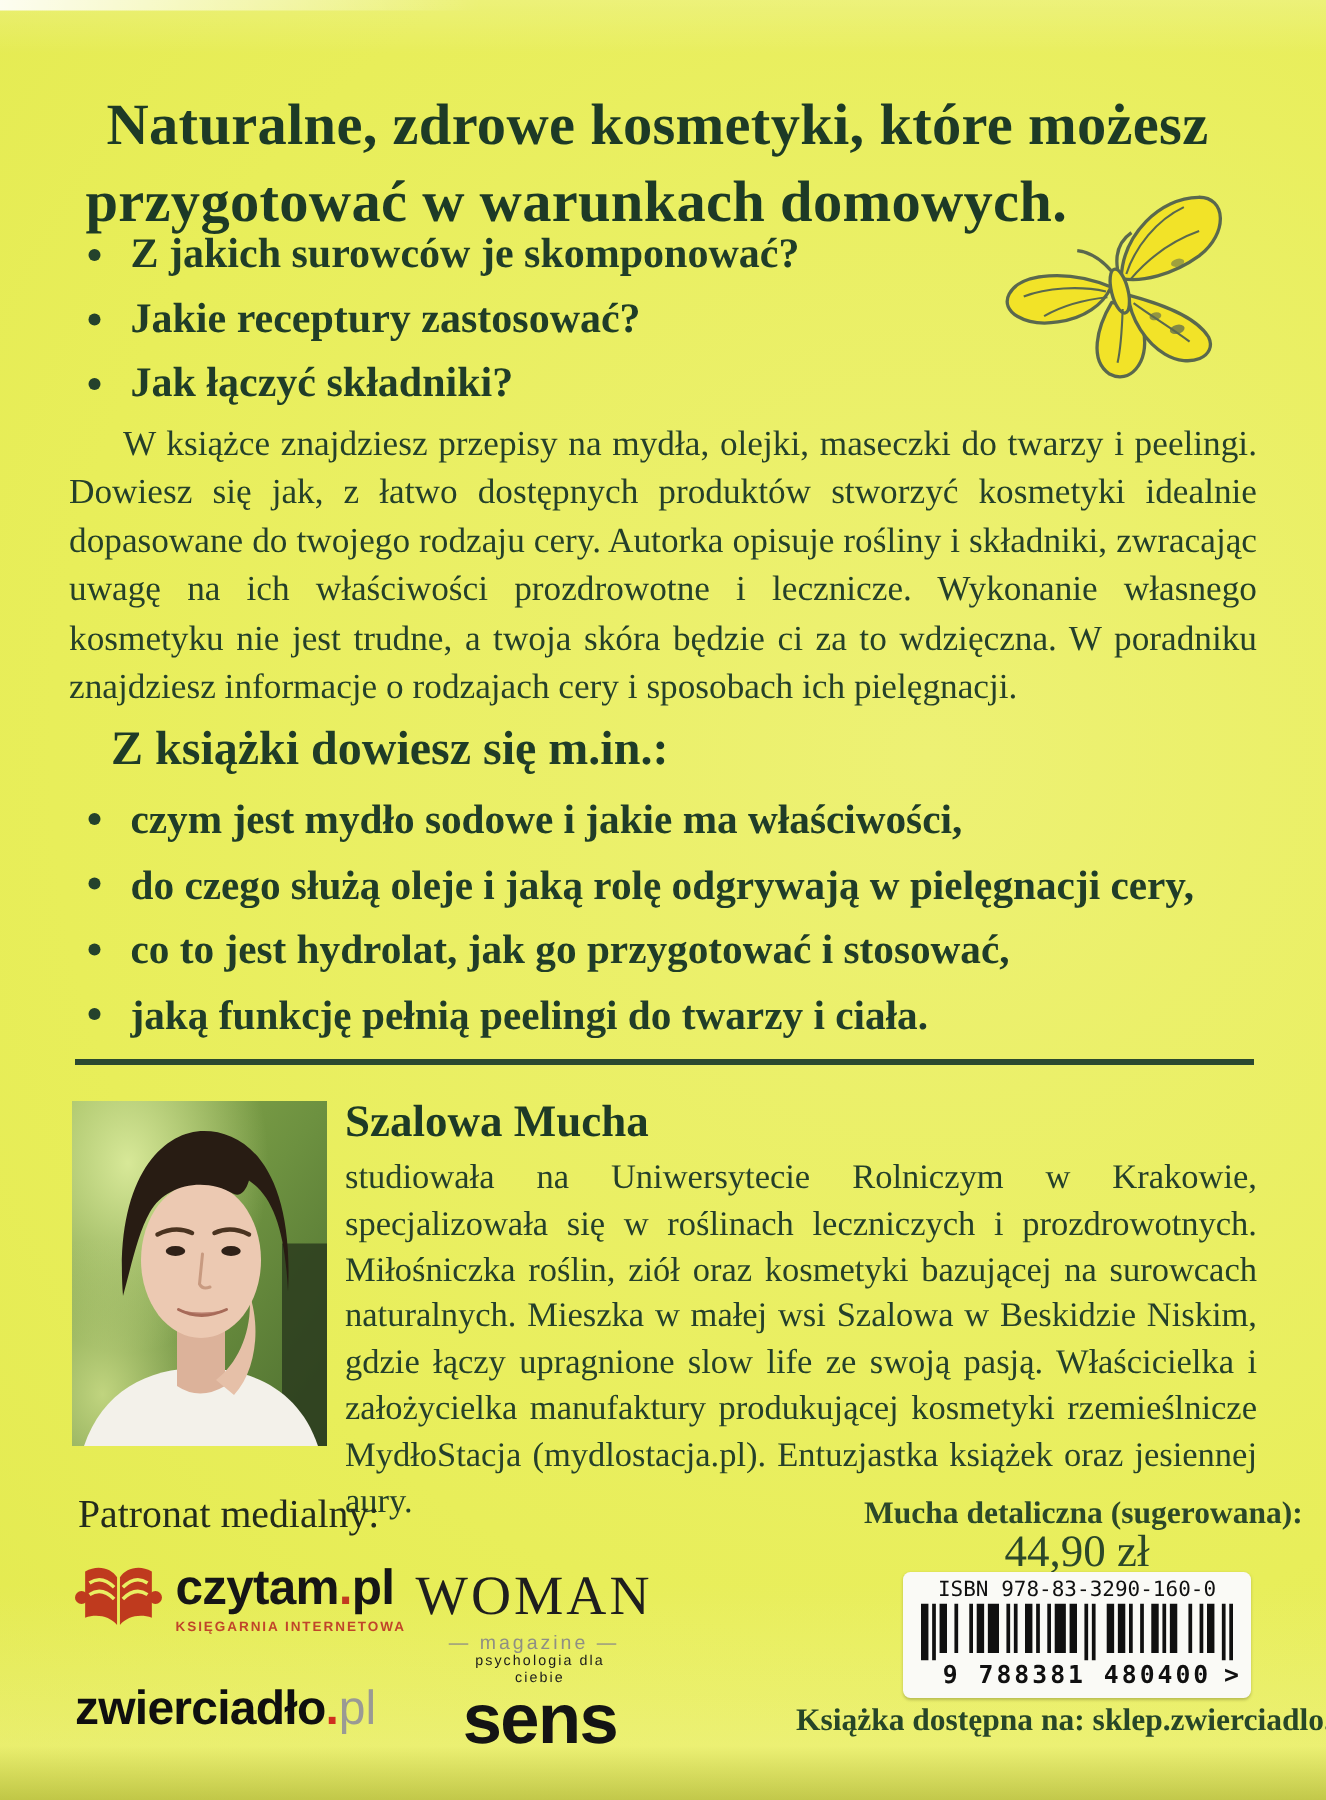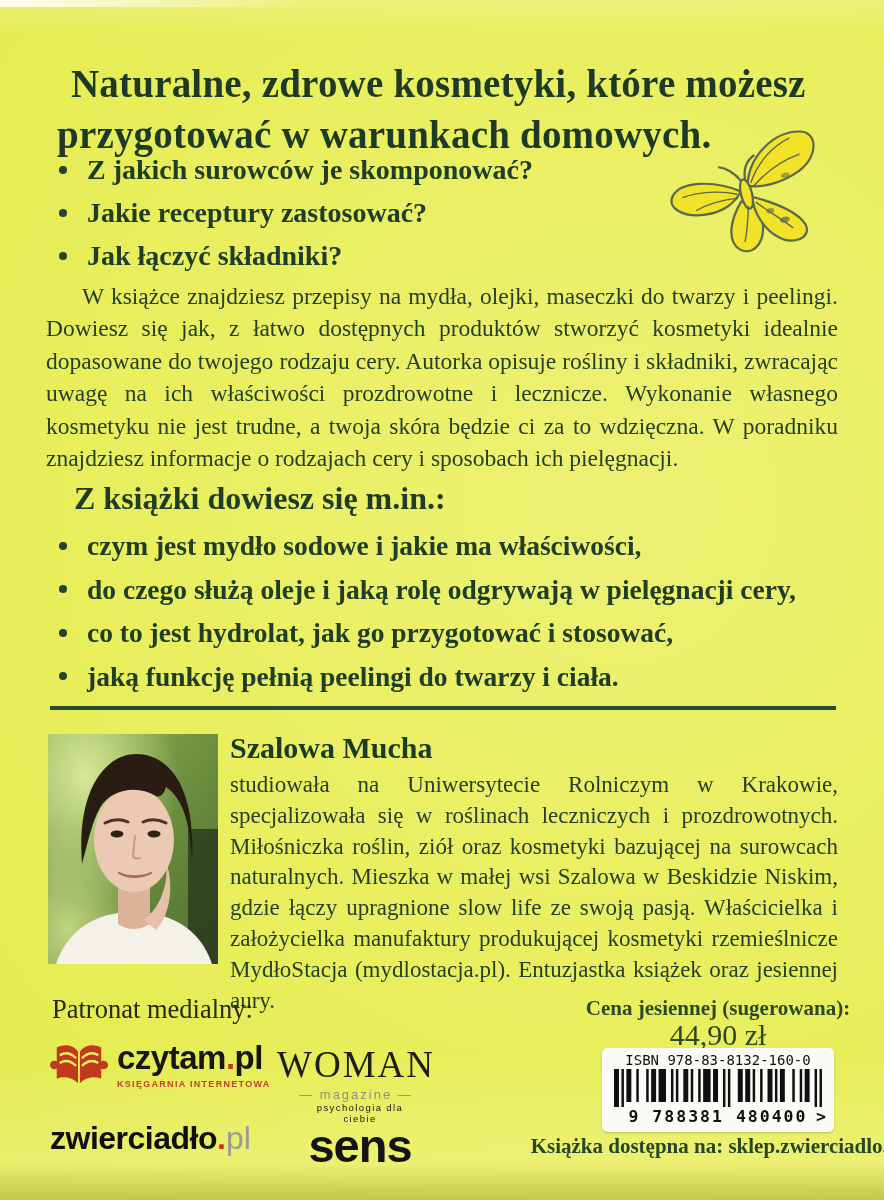--- a/index.html
+++ b/index.html
@@ -198,25 +198,25 @@
 
   <div class="logo zwierciadlo">
     <span class="zw-word">zwierciadło</span><span class="zw-dot">.</span><span class="zw-tld">pl</span>
   </div>
 
   <div class="logo sens">
     <div class="sens-tag">psychologia dla ciebie</div>
     <div class="sens-word">sens</div>
   </div>
 
-  <div class="price-label">Cena jesiennej (sugerowana):</div>
+  <div class="price-label">Mucha detaliczna (sugerowana):</div>
   <div class="price-value">44,90 zł</div>
 
   <div class="barcode">
-    <div class="isbn">ISBN 978-83-8132-160-0</div>
+    <div class="isbn">ISBN 978-83-3290-160-0</div>
     <svg id="bars" class="bars" viewBox="0 0 208 38" preserveAspectRatio="none">
         <rect x="0.00" y="0" width="4.95" height="38" fill="#101010"></rect>
         <rect x="7.43" y="0" width="2.48" height="38" fill="#101010"></rect>
         <rect x="12.38" y="0" width="4.95" height="33" fill="#101010"></rect>
         <rect x="22.29" y="0" width="2.48" height="33" fill="#101010"></rect>
         <rect x="32.19" y="0" width="2.48" height="33" fill="#101010"></rect>
         <rect x="37.14" y="0" width="4.95" height="33" fill="#101010"></rect>
         <rect x="44.57" y="0" width="7.43" height="33" fill="#101010"></rect>
         <rect x="56.95" y="0" width="2.48" height="33" fill="#101010"></rect>
         <rect x="61.90" y="0" width="2.48" height="33" fill="#101010"></rect>

